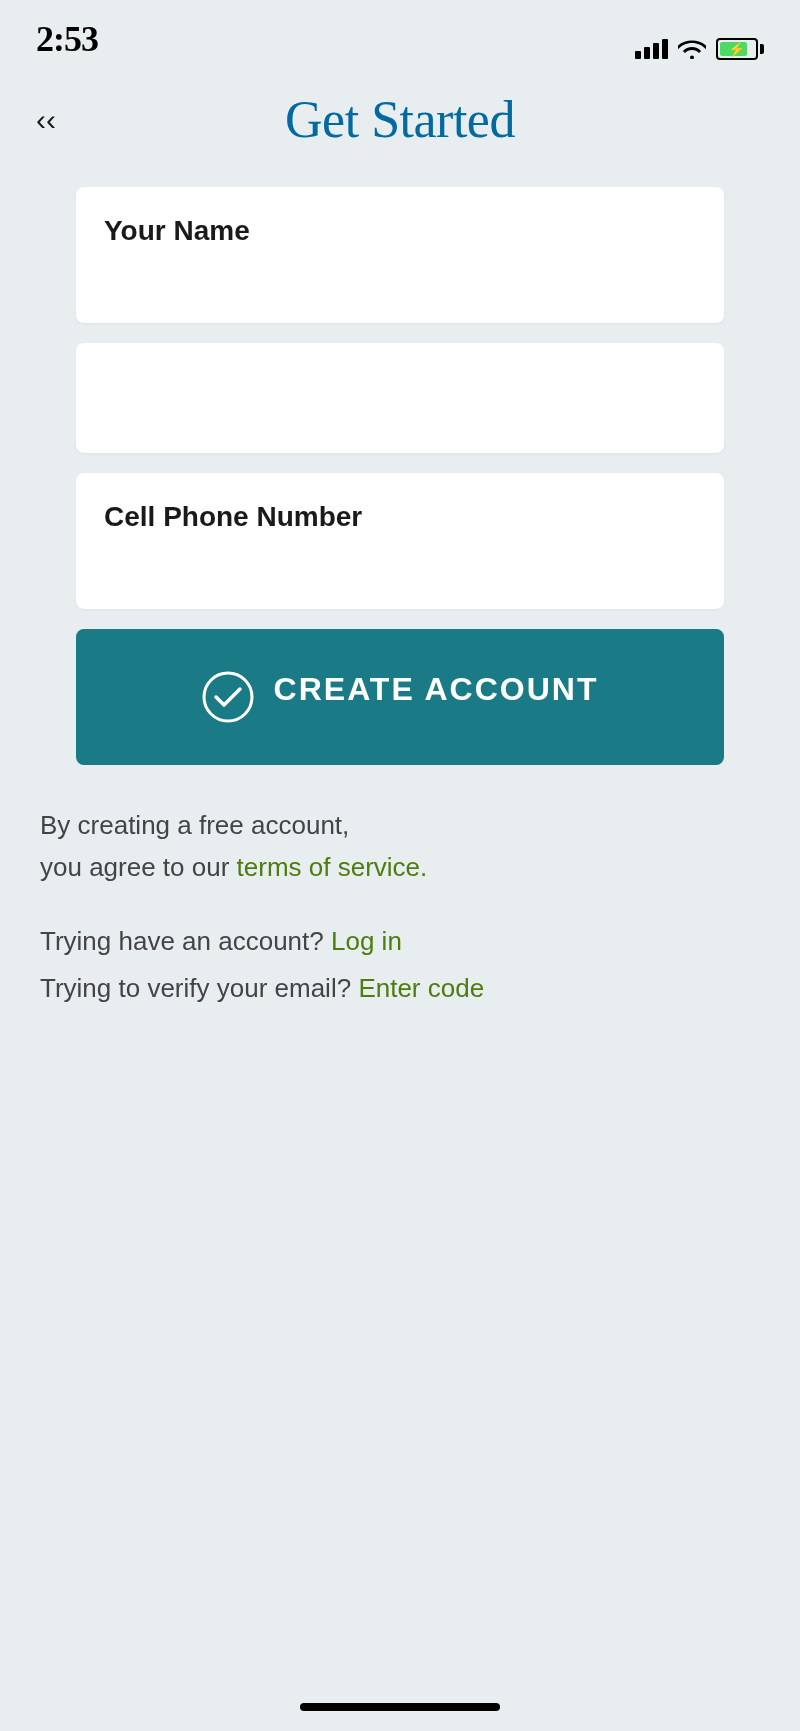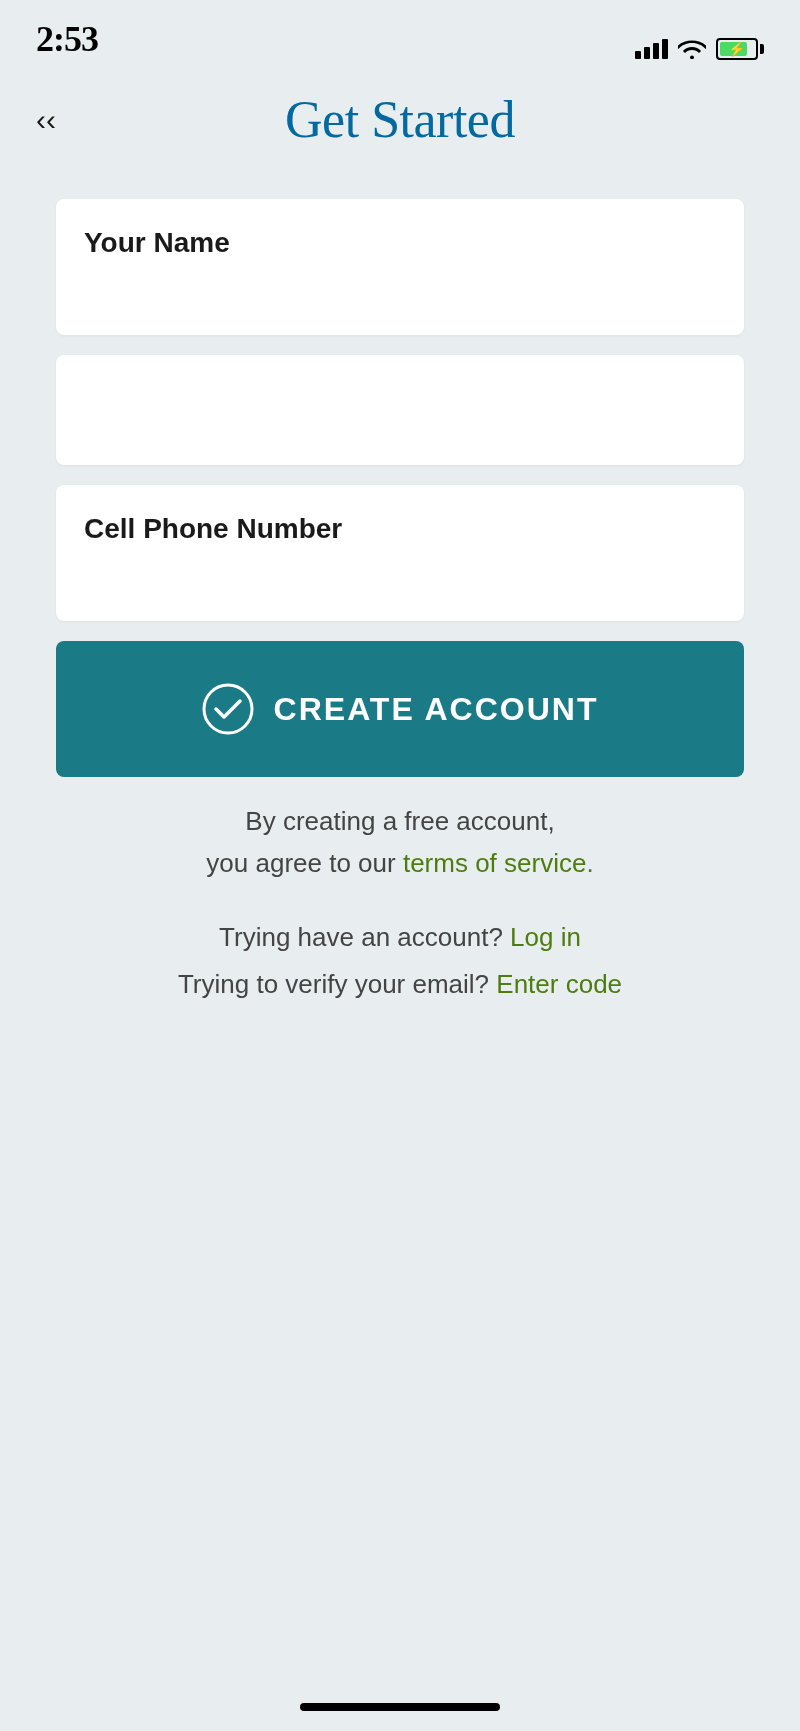--- a/index.html
+++ b/index.html
@@ -126,22 +126,22 @@
     .page-title {
       font-size: 52px;
       font-weight: 400;
       color: #0369a1;
       font-family: Georgia, 'Times New Roman', serif;
       letter-spacing: -0.5px;
     }
 
     
     .form-container {
-      padding: 0 56px;
-      margin-top: 20px;
+      padding: 0 76px;
+      margin-top: 8px;
     }
 
     .input-field {
       background: #fff;
       border-radius: 8px;
       padding: 28px 28px 40px 28px;
       margin-bottom: 20px;
       border: none;
       box-shadow: 0 1px 3px rgba(0,0,0,0.05);
       min-height: 110px;
@@ -165,43 +165,42 @@
     }
 
     
     .create-account-btn {
       width: 100%;
       background: #1a7a85;
       border: none;
       border-radius: 8px;
       padding: 42px 28px;
       display: flex;
-      align-items: center;
+      align-items: flex-start;
       justify-content: center;
       gap: 20px;
       cursor: pointer;
       margin-top: 0;
     }
 
     .check-icon {
       width: 52px;
       height: 52px;
     }
 
     .btn-label {
       font-size: 32px;
       font-weight: 700;
       color: #fff;
       letter-spacing: 2px;
     }
 
     
     .footer-text {
-      text-align: center;
-      margin-top: 24px;
+      margin-top: 40px;
       padding: 0 40px;
     }
 
     .terms-text {
       font-size: 26px;
       color: #444;
       line-height: 1.6;
     }
 
     .link-text {

